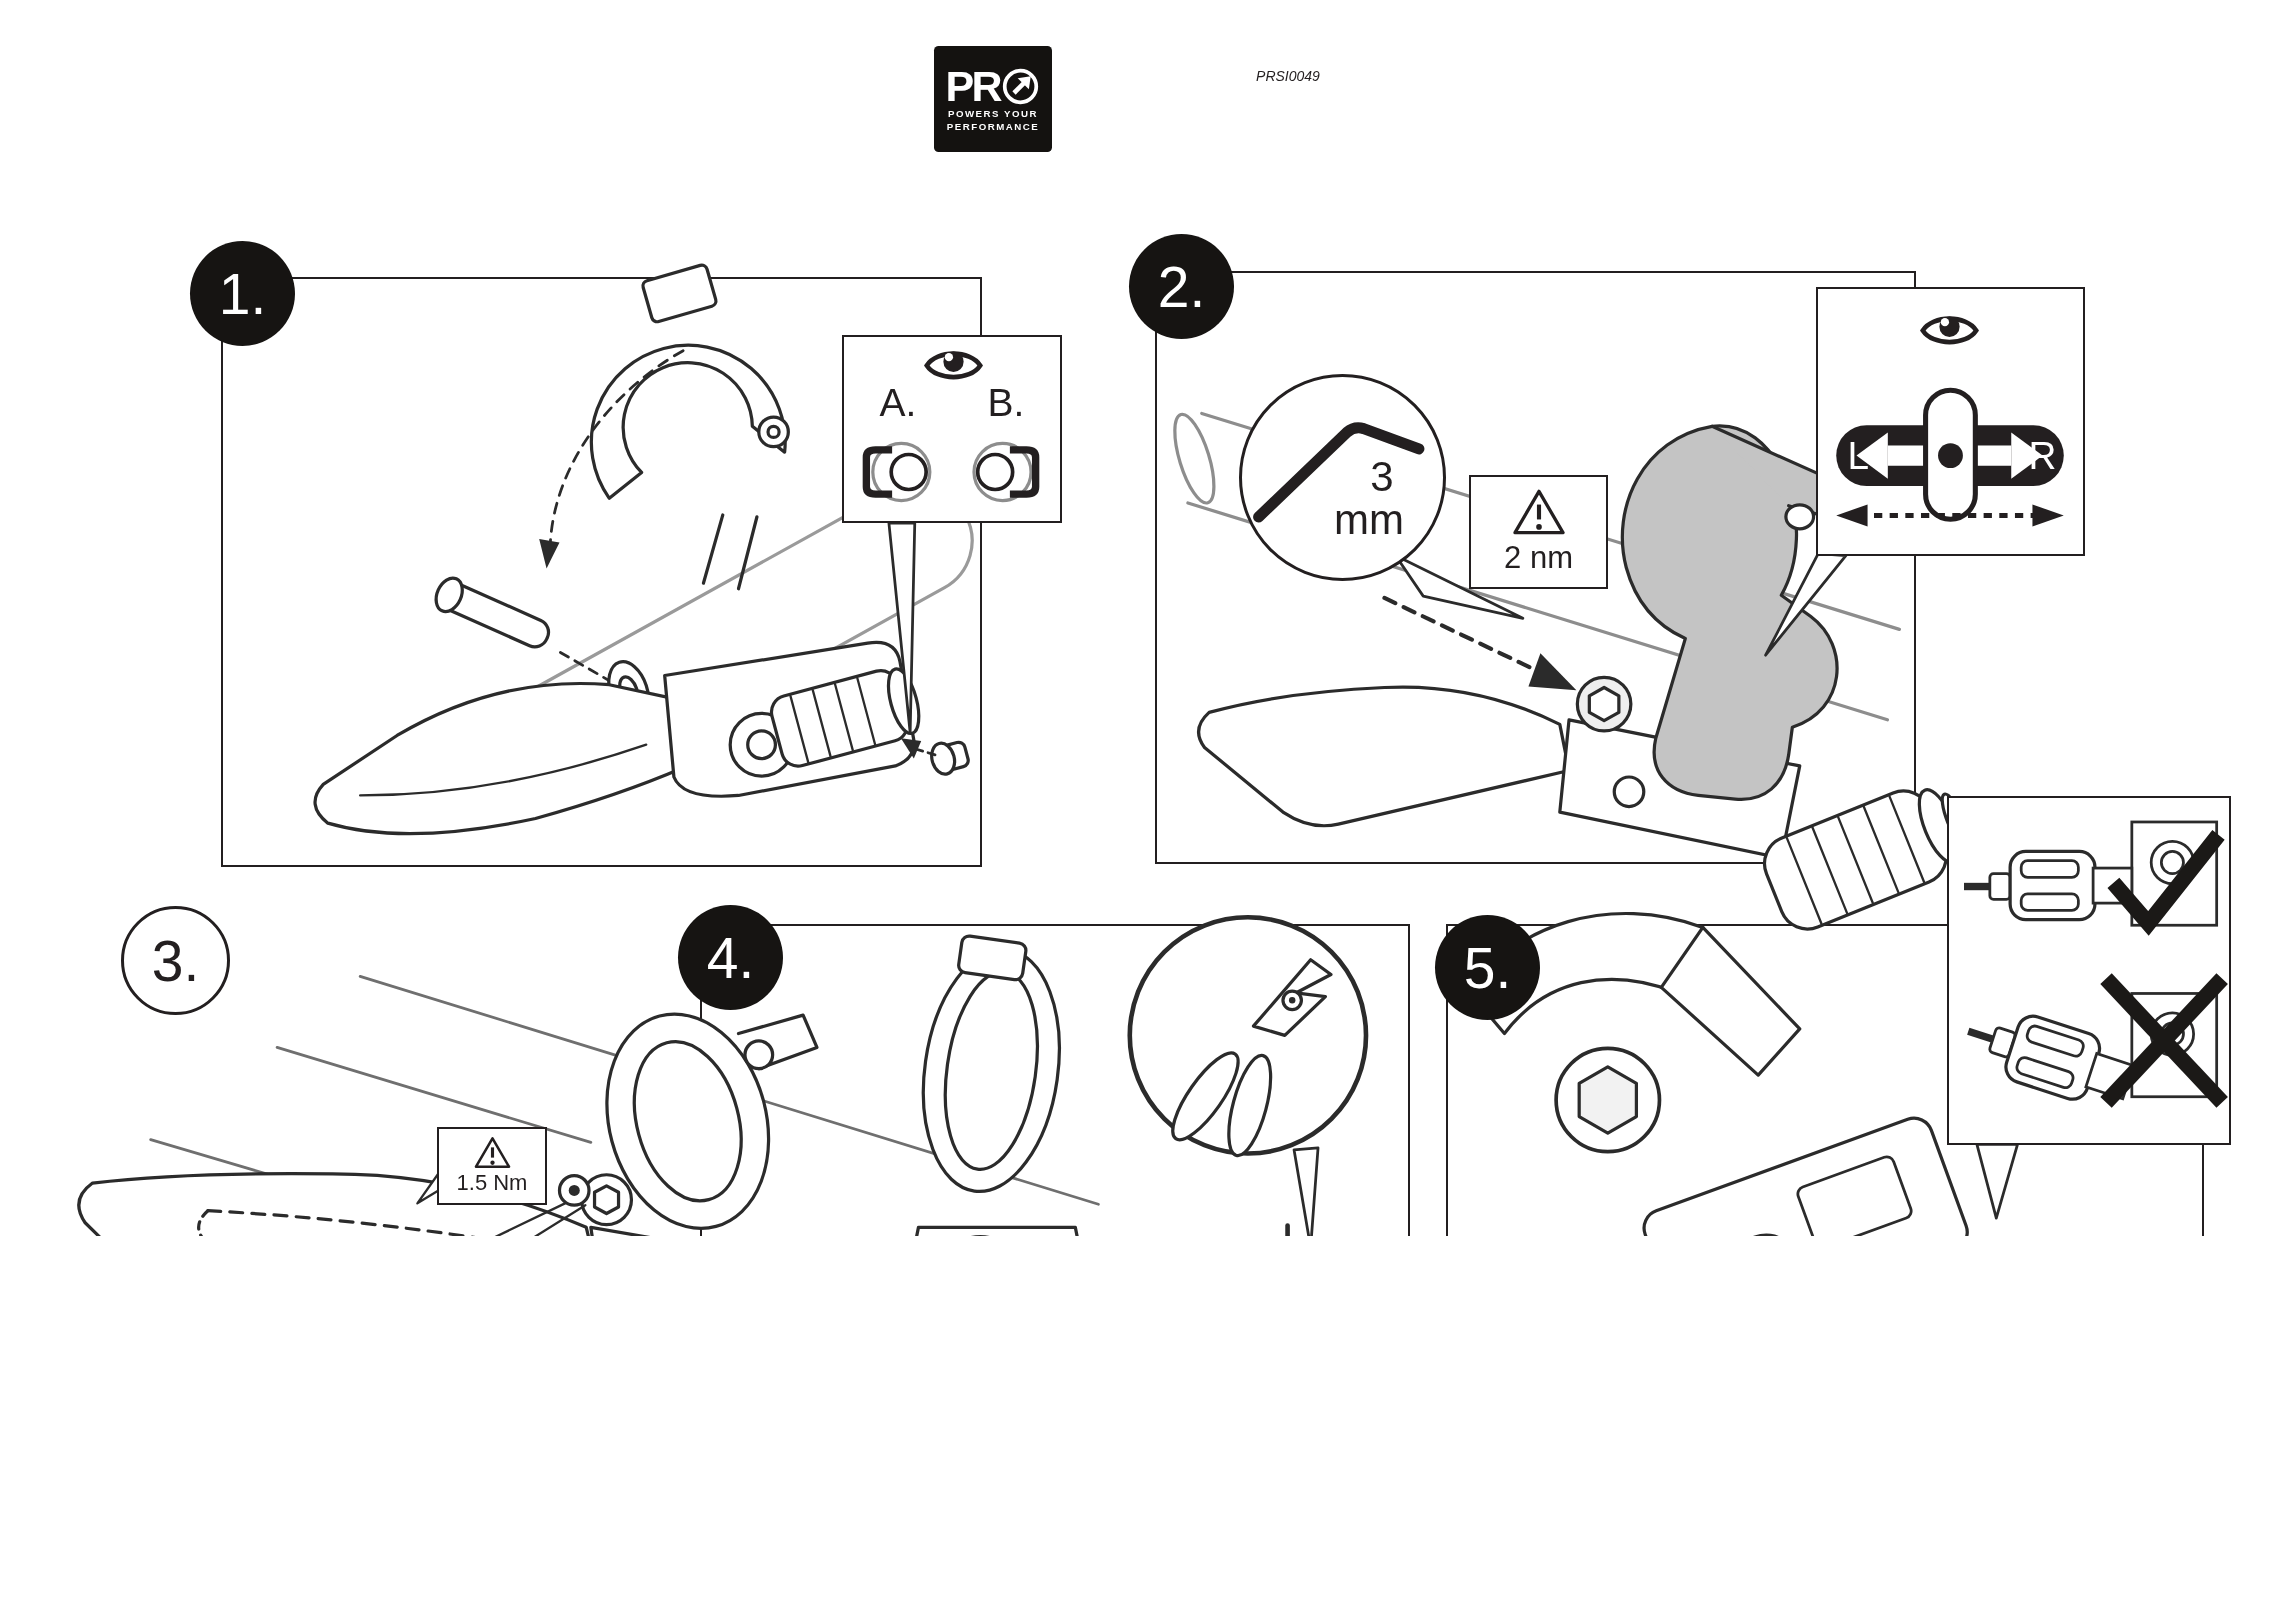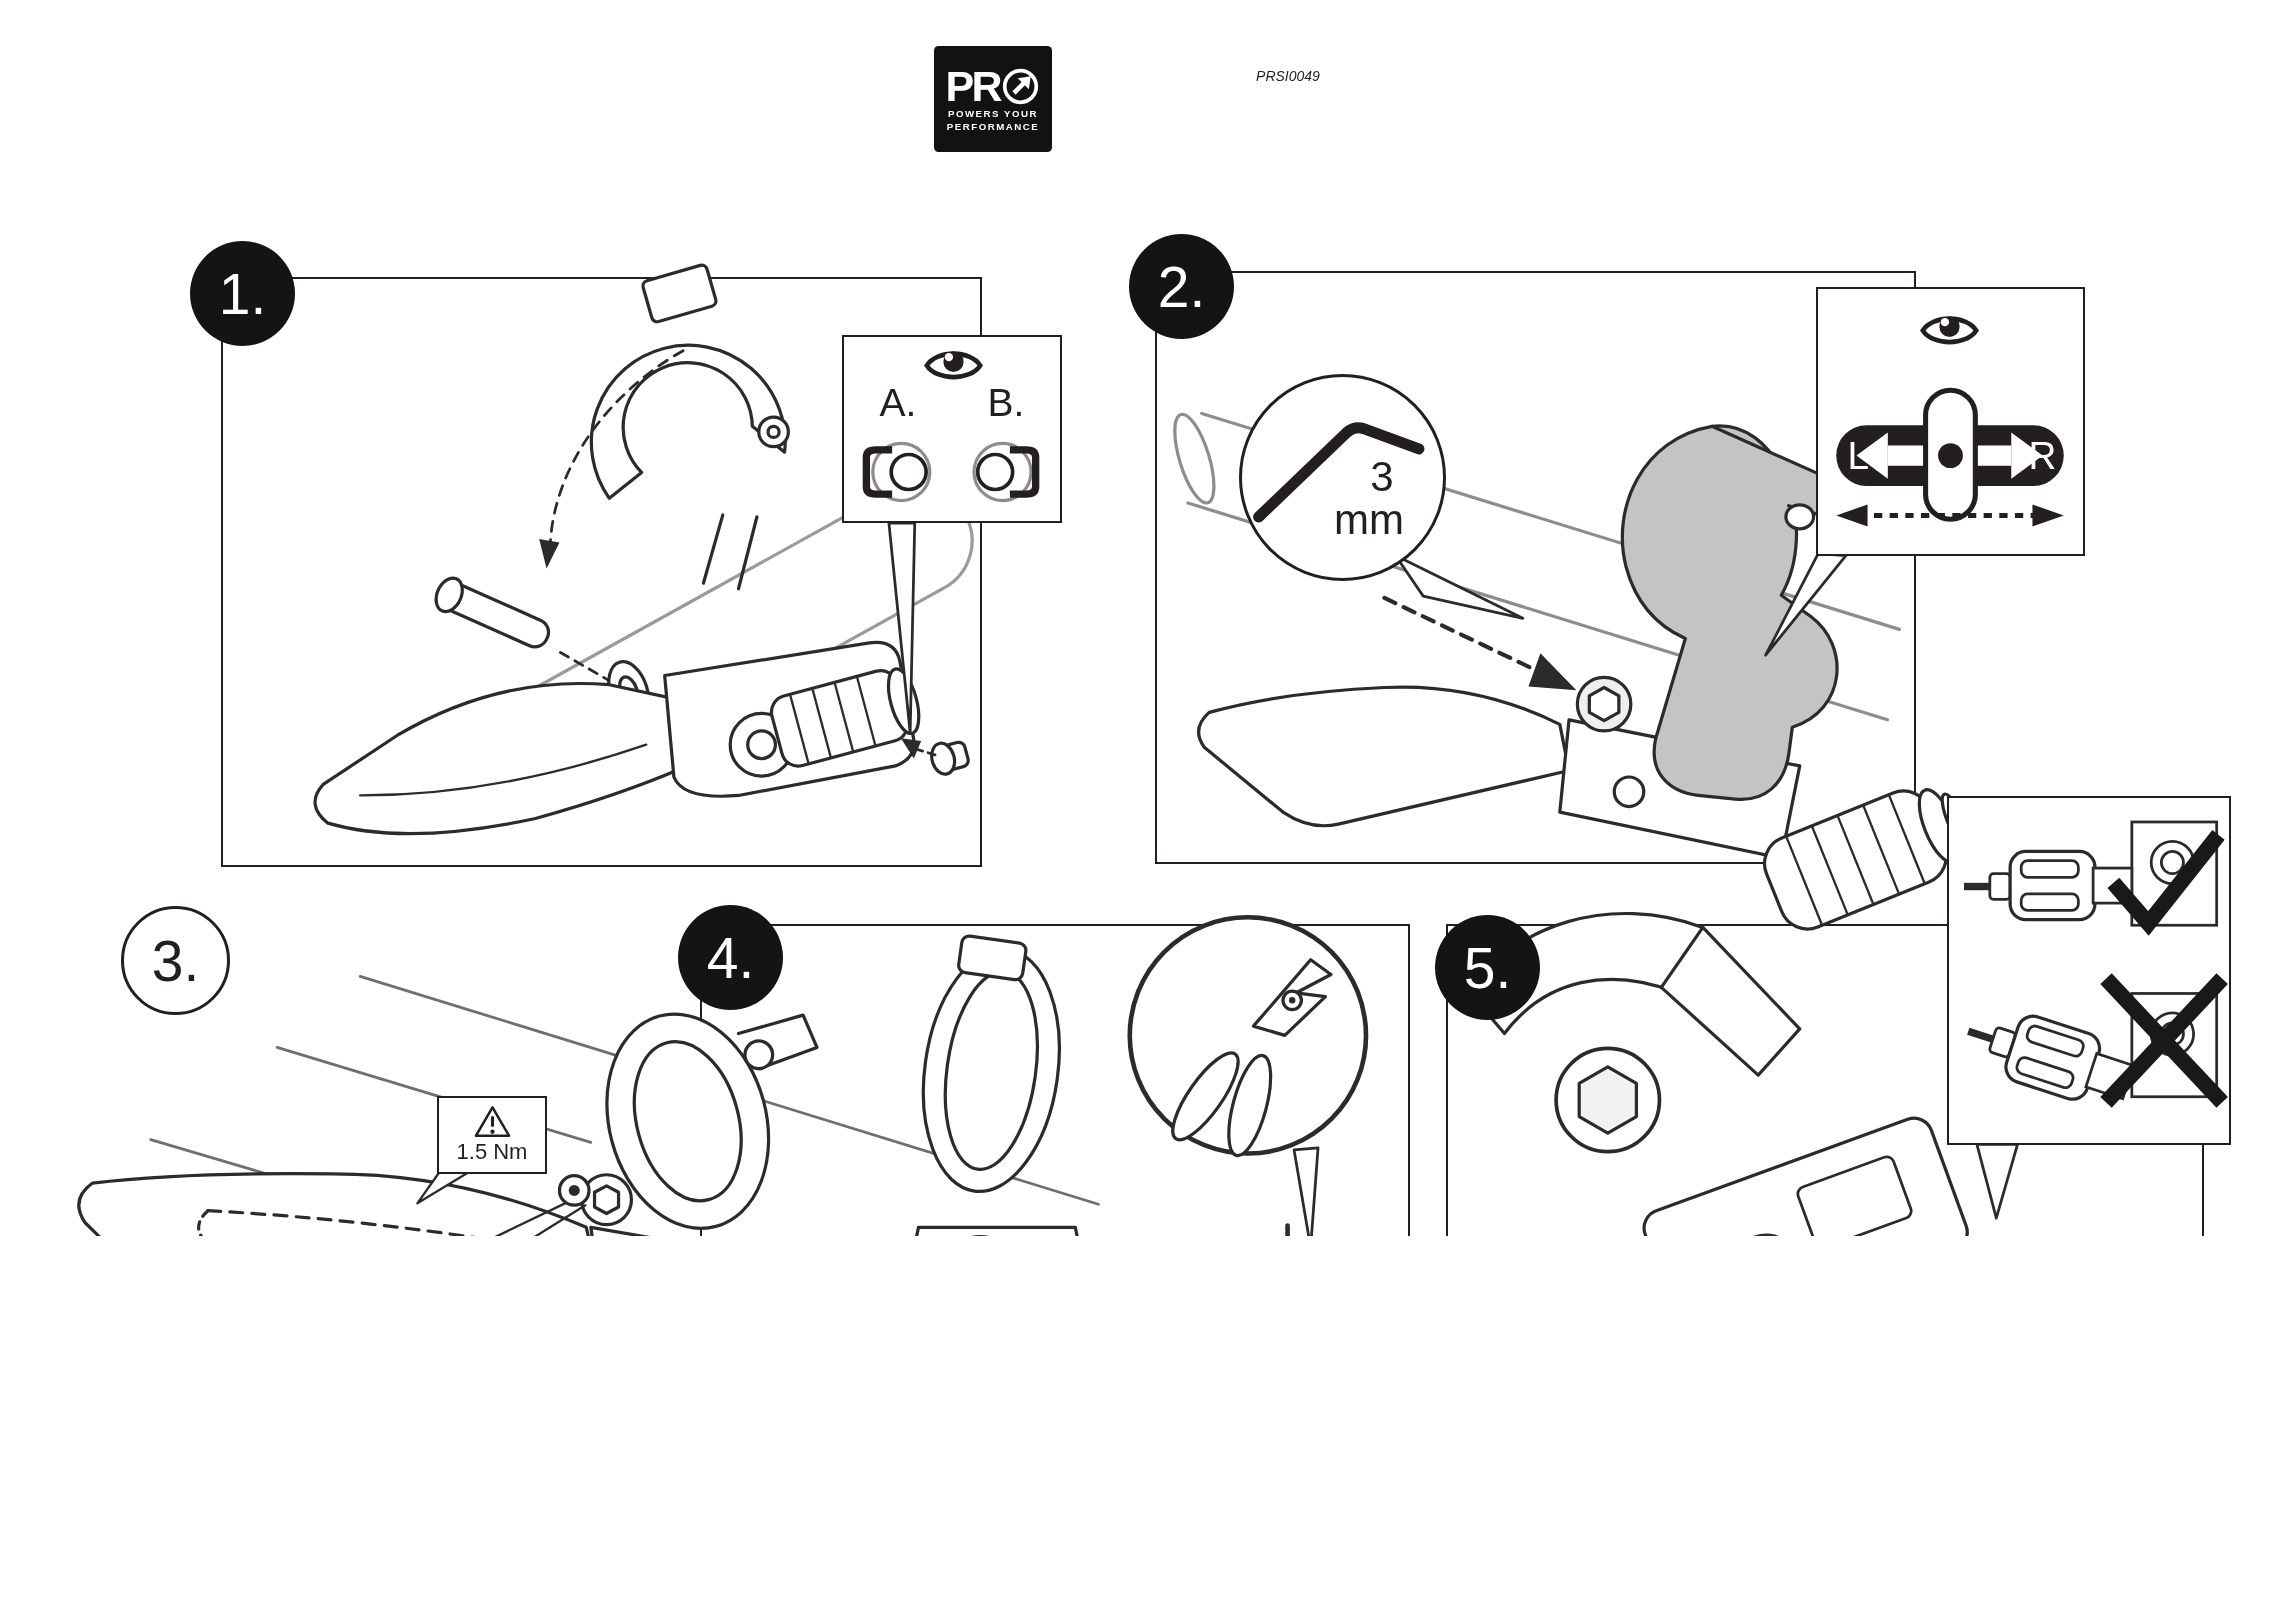--- a/index.html
+++ b/index.html
@@ -320,22 +320,30 @@
   </div>
 
   <div class="inset-circle" style="left:1239px;top:374px;width:207px;height:207px;">
     <svg width="199" height="199" viewBox="0 0 216 216" style="position:absolute;left:0;top:0;">
       <path d="M18,152 L114,60 Q122,53 132,56 L192,78" fill="none" stroke="#231f20" stroke-width="12" stroke-linecap="round" stroke-linejoin="round"></path>
     </svg>
     <span class="mmtext" style="left:140px;top:79px;">3</span>
     <span class="mmtext" style="left:127px;top:122px;">mm</span>
   </div>
 
-
-  <div class="inset nmbox small" style="left:437px;top:1096px;width:110px;height:78px;">
+  <div class="inset nmbox" style="left:1469px;top:475px;width:139px;height:114px;">
+    <svg width="54" height="48" viewBox="0 0 64 58">
+      <path d="M32,4 L61,54 H3 Z" fill="none" stroke="#231f20" stroke-width="4" stroke-linejoin="round"></path>
+      <line x1="32" y1="20" x2="32" y2="38" stroke="#231f20" stroke-width="5"></line>
+      <circle cx="32" cy="47" r="3.4" fill="#231f20"></circle>
+    </svg>
+    <div class="val">2 nm</div>
+  </div>
+
+  <div class="inset nmbox small" style="left:437px;top:1127px;width:110px;height:78px;">
     <svg width="37" height="33" viewBox="0 0 64 58">
       <path d="M32,4 L61,54 H3 Z" fill="none" stroke="#231f20" stroke-width="4.5" stroke-linejoin="round"></path>
       <line x1="32" y1="20" x2="32" y2="38" stroke="#231f20" stroke-width="5.5"></line>
       <circle cx="32" cy="47" r="3.8" fill="#231f20"></circle>
     </svg>
     <div class="val">1.5 Nm</div>
   </div>
 
   <div class="inset-circle" style="left:211px;top:1325px;width:198px;height:198px;">
     <svg width="190" height="190" viewBox="0 0 206 206" style="position:absolute;left:0;top:0;">

